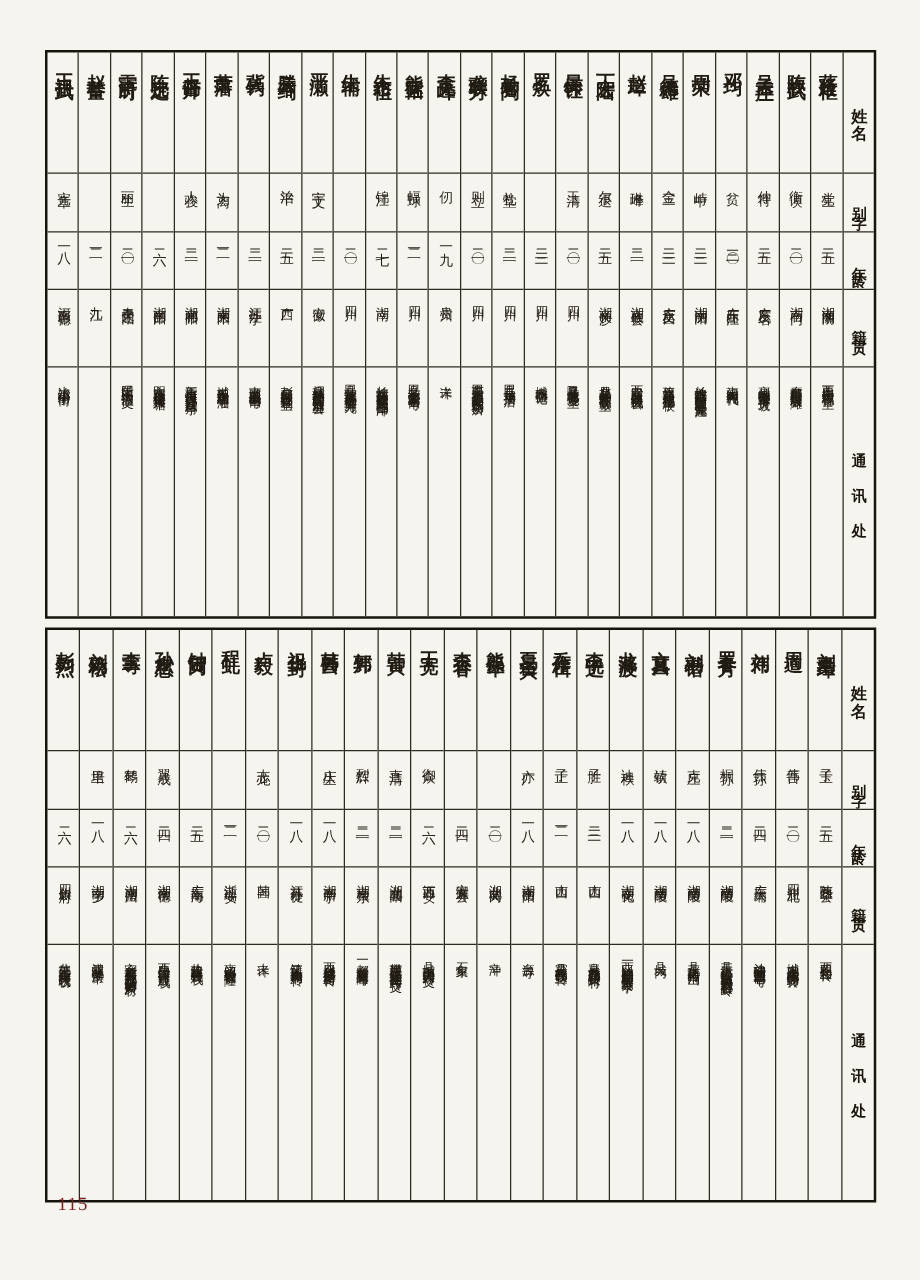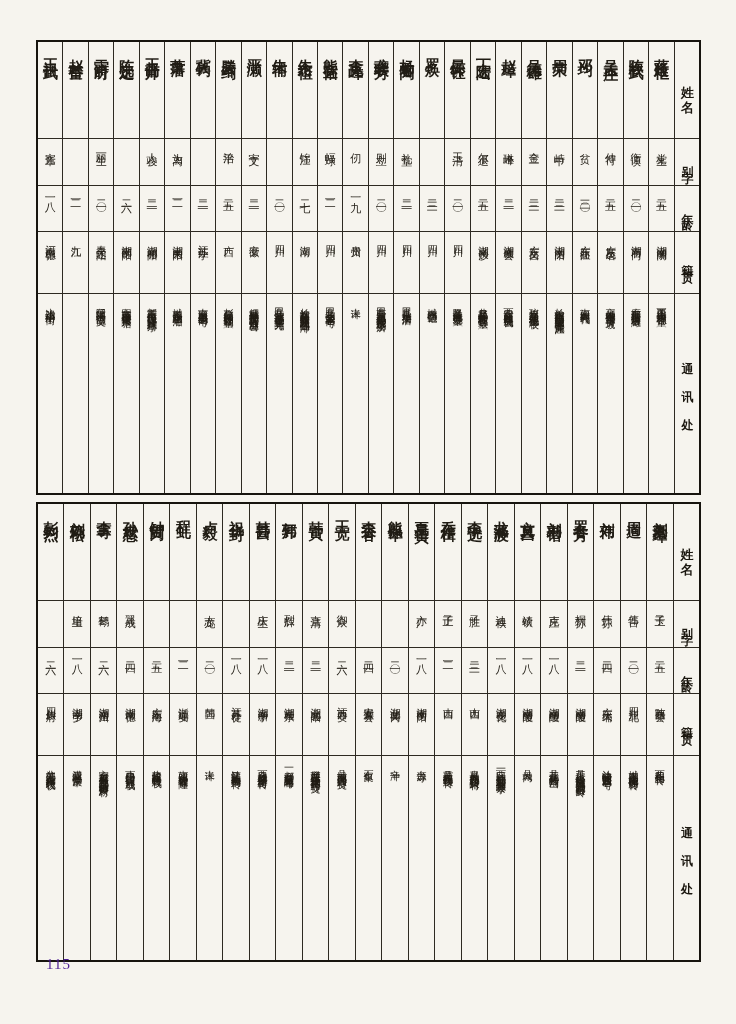--- a/index.html
+++ b/index.html
@@ -56,21 +56,21 @@
   
   .header-col .cell { align-items: center; padding: 0; }
   .header-col .vtext { font-weight: bold; color: #1b170f; }
   .header-col .cell-name .vtext  { font-size: 13px; letter-spacing: 14px; }
   .header-col .cell-zi .vtext    { font-size: 12px; letter-spacing: 6px; }
   .header-col .cell-age .vtext   { font-size: 12px; letter-spacing: 6px; }
   .header-col .cell-place .vtext { font-size: 12px; letter-spacing: 8px; }
   .header-col .cell-addr .vtext  { font-size: 12px; letter-spacing: 28px; }
   .page-number {
     position: absolute; left: 46px; top: 956px;
-    font-size: 15px; color: #4c1d95; letter-spacing: 1px;
+    font-size: 15px; color: #7f1d1d; letter-spacing: 1px;
   }
 </style>
 </head>
 <body>
 
 <div class="sheet">
   <div class="content">
     <div class="grid grid-top" id="top-grid">
         <div class="col header-col">
           <div class="cell cell-name">

